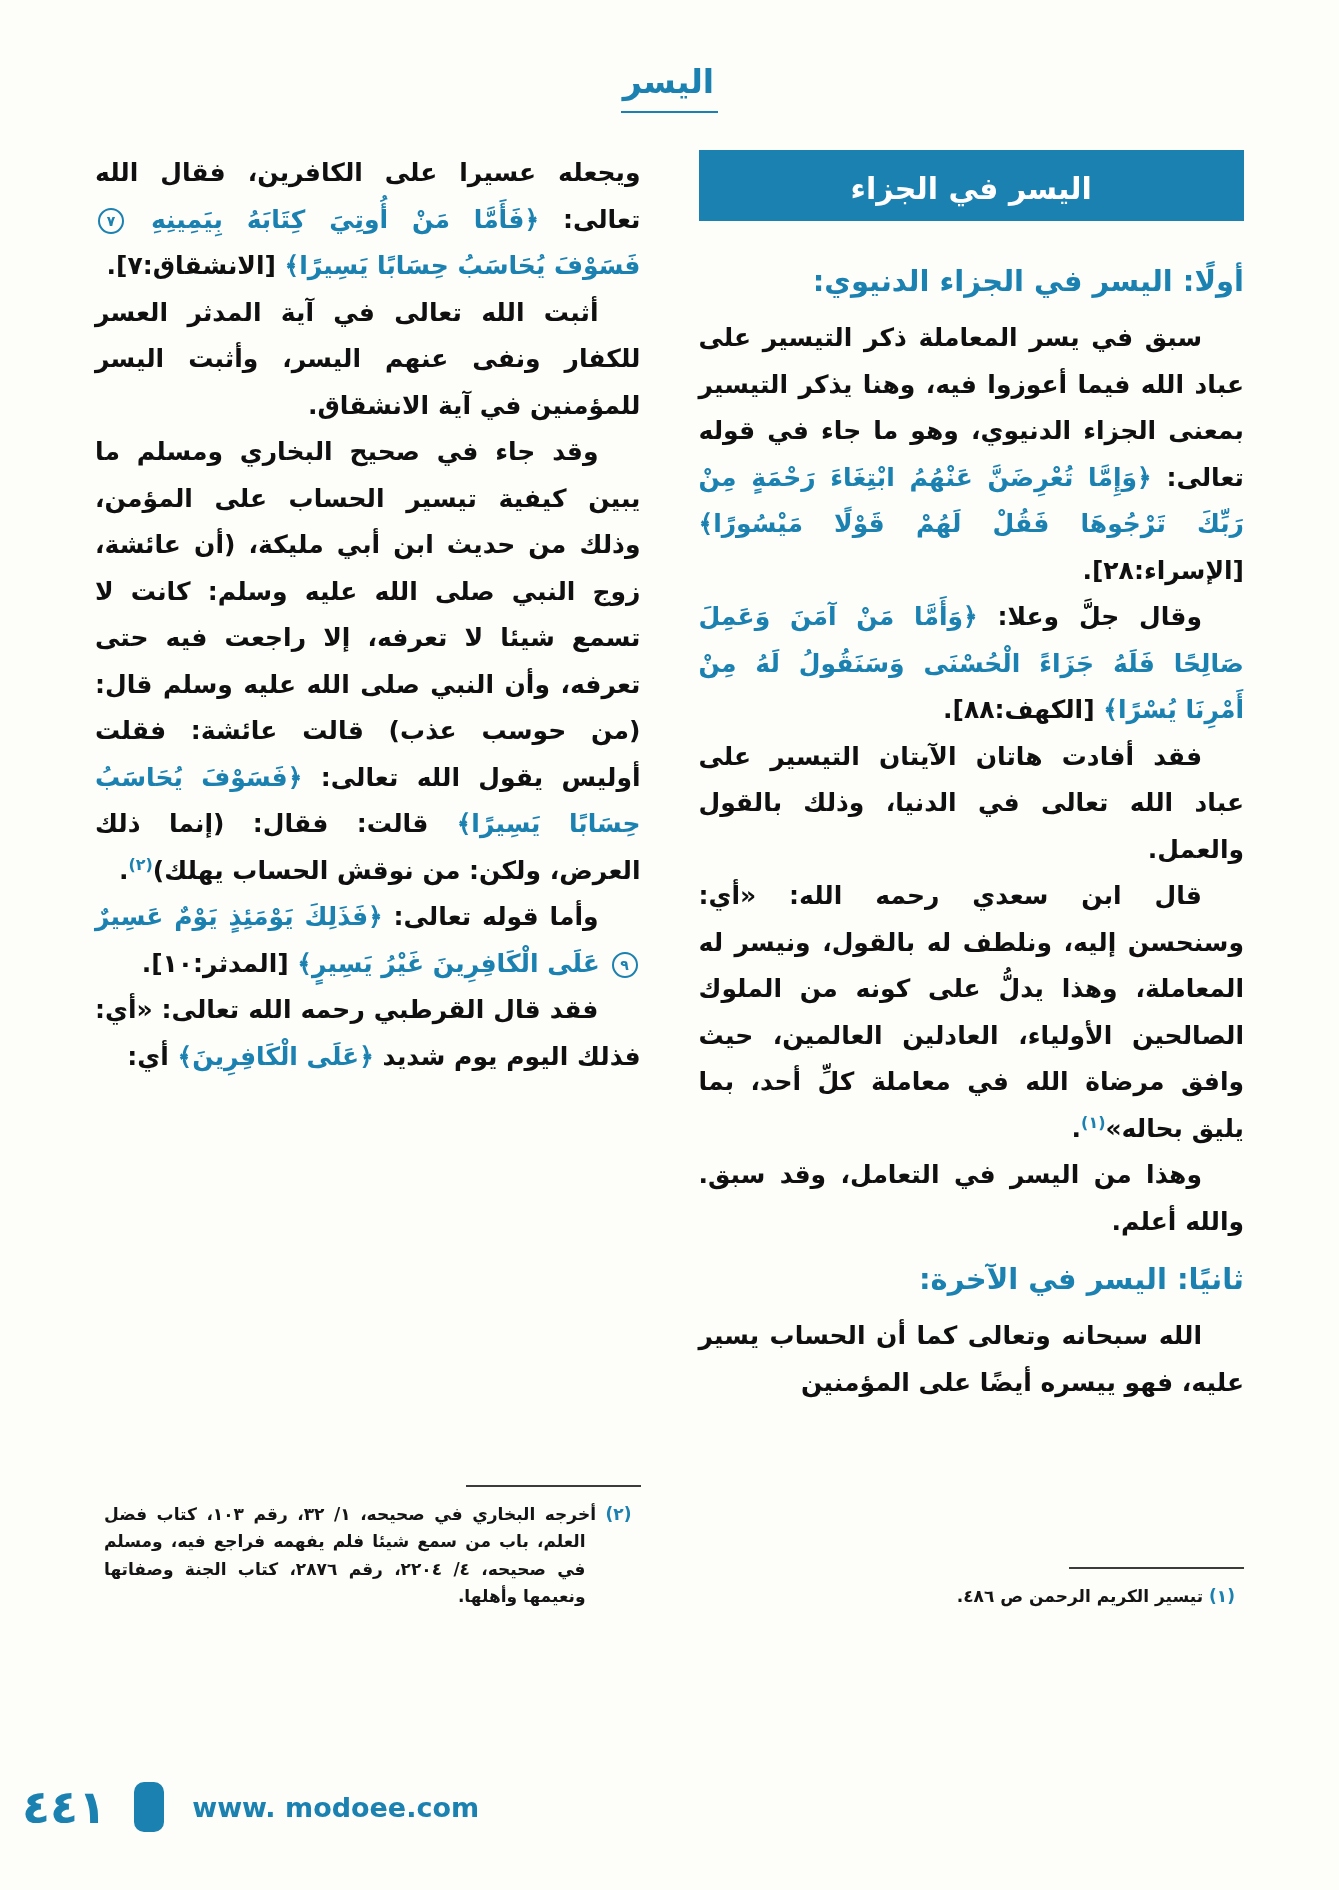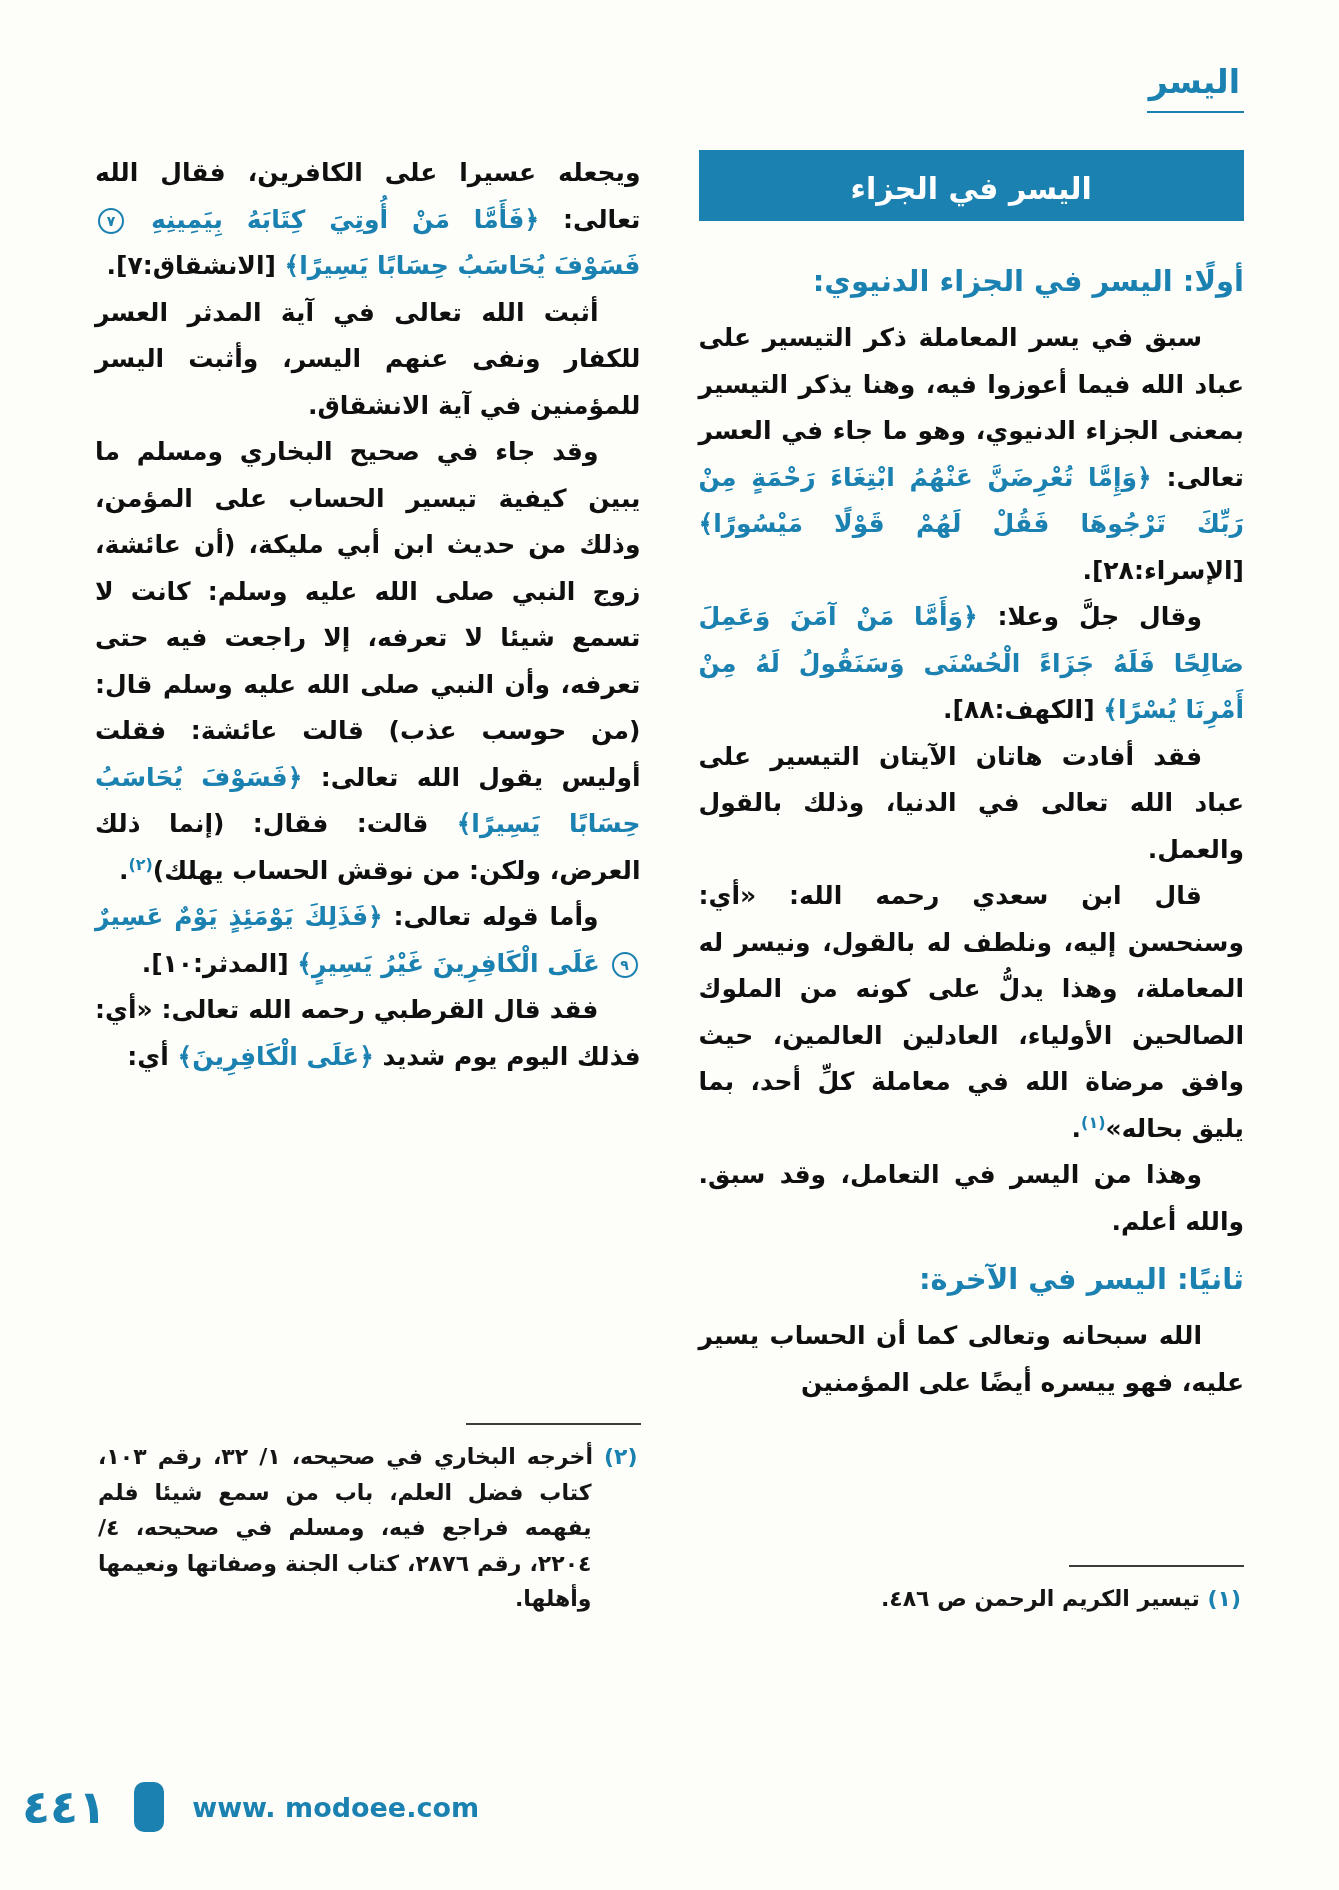--- a/index.html
+++ b/index.html
@@ -6,21 +6,21 @@
   html,body{margin:0;padding:0;}
   body{
     width:1339px;height:1890px;
     background:#fdfdfa;
     font-family:"DejaVu Sans",sans-serif;
     direction:rtl;
     position:relative;
     overflow:hidden;
   }
   .page{position:absolute;inset:0;padding:62px 95px 130px 95px;box-sizing:border-box;}
-  .page-header{direction:ltr;text-align:right;height:70px;margin-bottom:18px;}
+  .page-header{direction:ltr;text-align:center;height:70px;margin-bottom:18px;}
   .header-title{
     display:inline-block;color:var(--accent);
     font-size:33px;font-weight:bold;
     border-bottom:2.5px solid var(--accent);
     padding:0 4px 10px 2px;
   }
   .content{display:flex;gap:58px;align-items:stretch;}
   .column{flex:1;display:flex;flex-direction:column;min-height:1470px;}
   .banner{
     background:var(--accent);color:#fff;
@@ -44,21 +44,21 @@
     text-indent:0;vertical-align:middle;margin:0 3px;
     box-sizing:border-box;
   }
   .seg-fnref{color:var(--accent);font-size:16px;vertical-align:super;}
   .footnotes{margin-top:auto;padding-top:10px;}
   .footnotes.has-rule::before{
     content:"";display:block;width:175px;
     border-top:2px solid #3c3c3c;margin-bottom:14px;
   }
   .footnote{
-    margin:3px;font-size:22px;font-weight:bold;color:#151515;
+    margin:9px;font-size:17px;font-weight:bold;color:#151515;
     line-height:1.62;text-align:justify;
     padding-right:46px;text-indent:-46px;
   }
   .fn-marker{color:var(--accent);}
   .page-footer{
     position:absolute;left:22px;bottom:58px;
     direction:ltr;display:flex;align-items:center;gap:28px;
   }
   .page-number{color:var(--accent);font-size:46px;font-weight:bold;line-height:1;}
   .footer-bar{width:30px;height:50px;background:var(--accent);border-radius:10px;}
@@ -74,21 +74,21 @@
   </div>
 
   <div class="content">
 
     <section class="column">
       <div class="banner">
         <span>اليسر في الجزاء</span>
       </div>
       <div class="blocks" id="right-blocks">
           <h3 class="subheading"><span class="seg-normal">أولًا: اليسر في الجزاء الدنيوي:</span></h3>
-          <p class="para"><span class="seg-normal">سبق في يسر المعاملة ذكر التيسير على عباد الله فيما أعوزوا فيه، وهنا يذكر التيسير بمعنى الجزاء الدنيوي، وهو ما جاء في العسر تعالى: </span><span class="seg-quran">﴿وَإِمَّا تُعْرِضَنَّ عَنْهُمُ ابْتِغَاءَ رَحْمَةٍ مِنْ رَبِّكَ تَرْجُوهَا فَقُلْ لَهُمْ قَوْلًا مَيْسُورًا﴾</span><span class="seg-normal"> [الإسراء:٢٨].</span></p>
+          <p class="para"><span class="seg-normal">سبق في يسر المعاملة ذكر التيسير على عباد الله فيما أعوزوا فيه، وهنا يذكر التيسير بمعنى الجزاء الدنيوي، وهو ما جاء في قوله تعالى: </span><span class="seg-quran">﴿وَإِمَّا تُعْرِضَنَّ عَنْهُمُ ابْتِغَاءَ رَحْمَةٍ مِنْ رَبِّكَ تَرْجُوهَا فَقُلْ لَهُمْ قَوْلًا مَيْسُورًا﴾</span><span class="seg-normal"> [الإسراء:٢٨].</span></p>
           <p class="para"><span class="seg-normal">وقال جلَّ وعلا: </span><span class="seg-quran">﴿وَأَمَّا مَنْ آمَنَ وَعَمِلَ صَالِحًا فَلَهُ جَزَاءً الْحُسْنَى وَسَنَقُولُ لَهُ مِنْ أَمْرِنَا يُسْرًا﴾</span><span class="seg-normal"> [الكهف:٨٨].</span></p>
           <p class="para"><span class="seg-normal">فقد أفادت هاتان الآيتان التيسير على عباد الله تعالى في الدنيا، وذلك بالقول والعمل.</span></p>
           <p class="para"><span class="seg-normal">قال ابن سعدي رحمه الله: «أي: وسنحسن إليه، ونلطف له بالقول، ونيسر له المعاملة، وهذا يدلُّ على كونه من الملوك الصالحين الأولياء، العادلين العالمين، حيث وافق مرضاة الله في معاملة كلِّ أحد، بما يليق بحاله»</span><span class="seg-fnref">(١)</span><span class="seg-normal">.</span></p>
           <p class="para"><span class="seg-normal">وهذا من اليسر في التعامل، وقد سبق. والله أعلم.</span></p>
           <h3 class="subheading"><span class="seg-normal">ثانيًا: اليسر في الآخرة:</span></h3>
           <p class="para"><span class="seg-normal">الله سبحانه وتعالى كما أن الحساب يسير عليه، فهو ييسره أيضًا على المؤمنين</span></p>
         </div>
       <div class="footnotes has-rule" id="right-footnotes">
           <p class="footnote"><span class="fn-marker">(١)</span><span> تيسير الكريم الرحمن ص ٤٨٦.</span></p>
         </div>

